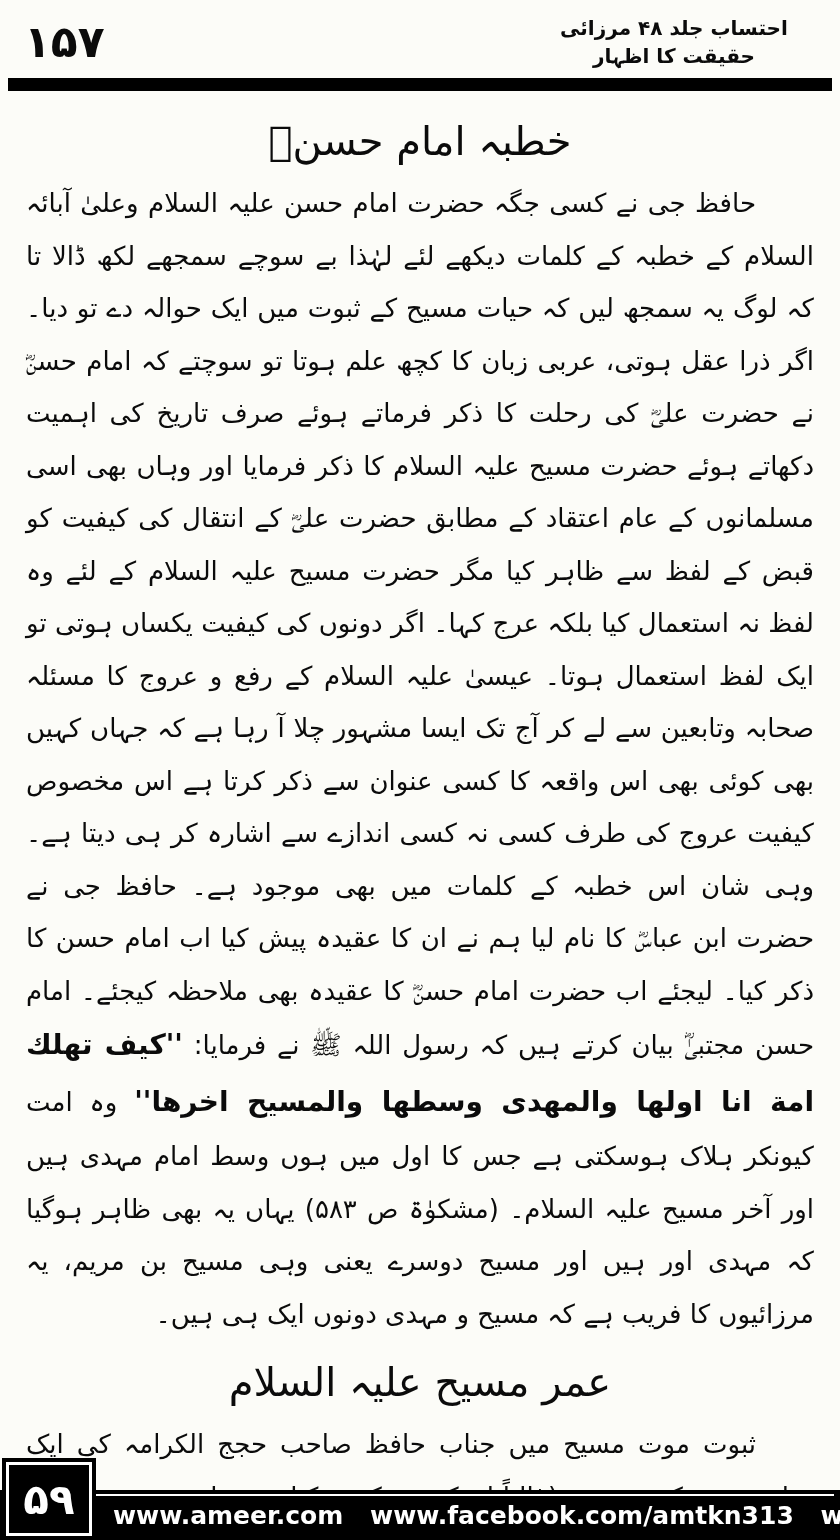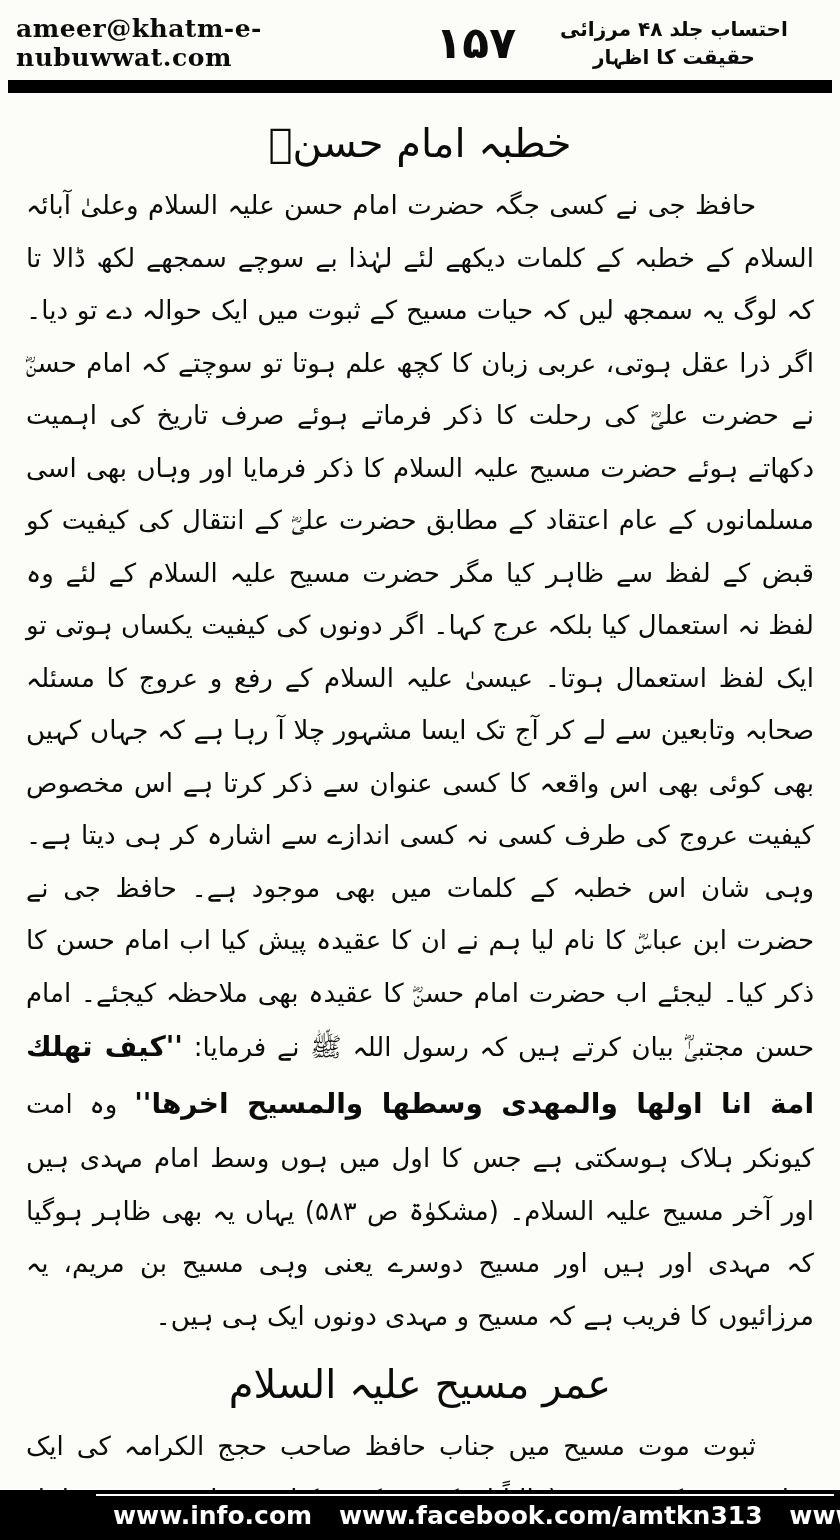--- a/index.html
+++ b/index.html
@@ -85,38 +85,40 @@
     z-index: 2;
   }
   .page-num-box span { color: #fff; font-size: 42px; font-weight: bold; }
 </style>
 </head>
 <body>
 
 <div class="page">
 
   <div class="header">
-    <span class="email">ameer@khatm-e-nubuwwat.com</span>
     <span class="page-num-top">۱۵۷</span>
     <span class="book-title">احتساب جلد ۴۸ مرزائی حقیقت کا اظہار</span>
   </div>
   <div class="divider"></div>
 
   <div class="content">
     <div class="section-heading">خطبہ امام حسنؓ</div>
 
     <p class="para indent"><span>حافظ جی نے کسی جگہ حضرت امام حسن علیہ السلام وعلیٰ آبائہ السلام کے خطبہ کے کلمات دیکھے لئے لہٰذا بے سوچے سمجھے لکھ ڈالا تا کہ لوگ یہ سمجھ لیں کہ حیات مسیح کے ثبوت میں ایک حوالہ دے تو دیا۔ اگر ذرا عقل ہوتی، عربی زبان کا کچھ علم ہوتا تو سوچتے کہ امام حسنؓ نے حضرت علیؓ کی رحلت کا ذکر فرماتے ہوئے صرف تاریخ کی اہمیت دکھاتے ہوئے حضرت مسیح علیہ السلام کا ذکر فرمایا اور وہاں بھی اسی مسلمانوں کے عام اعتقاد کے مطابق حضرت علیؓ کے انتقال کی کیفیت کو قبض کے لفظ سے ظاہر کیا مگر حضرت مسیح علیہ السلام کے لئے وہ لفظ نہ استعمال کیا بلکہ عرج کہا۔ اگر دونوں کی کیفیت یکساں ہوتی تو ایک لفظ استعمال ہوتا۔ عیسیٰ علیہ السلام کے رفع و عروج کا مسئلہ صحابہ وتابعین سے لے کر آج تک ایسا مشہور چلا آ رہا ہے کہ جہاں کہیں بھی کوئی بھی اس واقعہ کا کسی عنوان سے ذکر کرتا ہے اس مخصوص کیفیت عروج کی طرف کسی نہ کسی اندازے سے اشارہ کر ہی دیتا ہے۔ وہی شان اس خطبہ کے کلمات میں بھی موجود ہے۔ حافظ جی نے حضرت ابن عباسؓ کا نام لیا ہم نے ان کا عقیدہ پیش کیا اب امام حسن کا ذکر کیا۔ لیجئے اب حضرت امام حسنؓ کا عقیدہ بھی ملاحظہ کیجئے۔ امام حسن مجتبیٰؓ بیان کرتے ہیں کہ رسول اللہ ﷺ نے فرمایا: </span><span class="arabic-quote">''كيف تهلك امة انا اولها والمهدى وسطها والمسيح اخرها''</span><span> وہ امت کیونکر ہلاک ہوسکتی ہے جس کا اول میں ہوں وسط امام مہدی ہیں اور آخر مسیح علیہ السلام۔ (مشکوٰۃ ص ۵۸۳) یہاں یہ بھی ظاہر ہوگیا کہ مہدی اور ہیں اور مسیح دوسرے یعنی وہی مسیح بن مریم، یہ مرزائیوں کا فریب ہے کہ مسیح و مہدی دونوں ایک ہی ہیں۔</span></p>
 
     <div class="section-heading">عمر مسیح علیہ السلام</div>
 
     <p class="para indent">ثبوت موت مسیح میں جناب حافظ صاحب حجج الکرامہ کی ایک روایت پیش کرتے ہیں۔ (غالباً ان کے نزدیک یہ کتاب صحاح ستہ میں داخل ہوگی اس لئے کہ بقول ان کے صحیح حدیثیں تو فقط صحاح ستہ ہی میں ہیں) علمائے محققین نے اس قسم کی تمام حدیثوں کو جمع فرمایا جس میں حضرت مسیح کی عمر کا ذکر آیا اور جو فیصلہ مختلف احادیث میں تطبیق دینے سے کیا جا سکا ہے۔ اس کا خلاصہ یہ ہے کہ ۱۲۰ سال ان کی عمر شریف کی وہ پوری مدت ہے جو اس زمین پر انہوں نے گزاری اور گزاریں گے۔ مرزائیوں کی عام عادت ہے وہی مرض حافظ جی میں بھی ہے کہ کہیں سے آدھا پاؤ جملہ</p>
   </div>
 
   <div class="footer-bar">
     <div class="inner-line"></div>
     <div class="footer-links">
-      <span>www.info.com</span>
+      <span>www.ameer.com</span>
       <span>www.facebook.com/amtkn313</span>
       <span>www.emaktaba.info</span>
     </div>
+  </div>
+  <div class="page-num-box">
+    <span>۵۹</span>
   </div>
 
 </div>
 
 </body></html>

